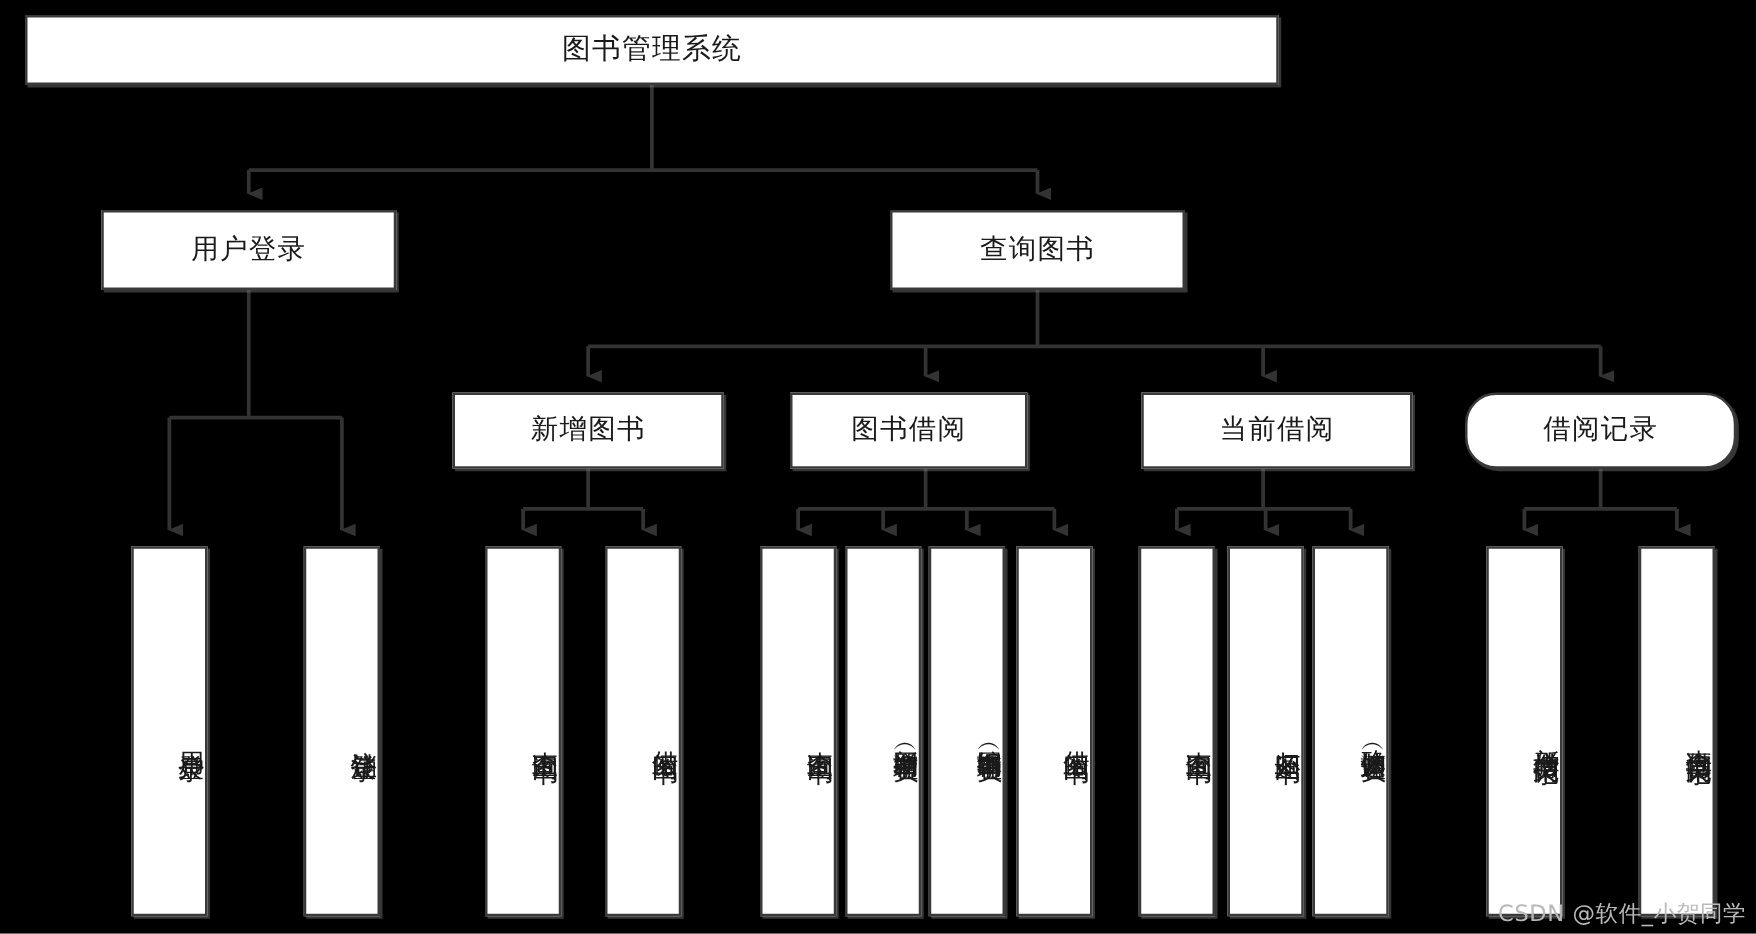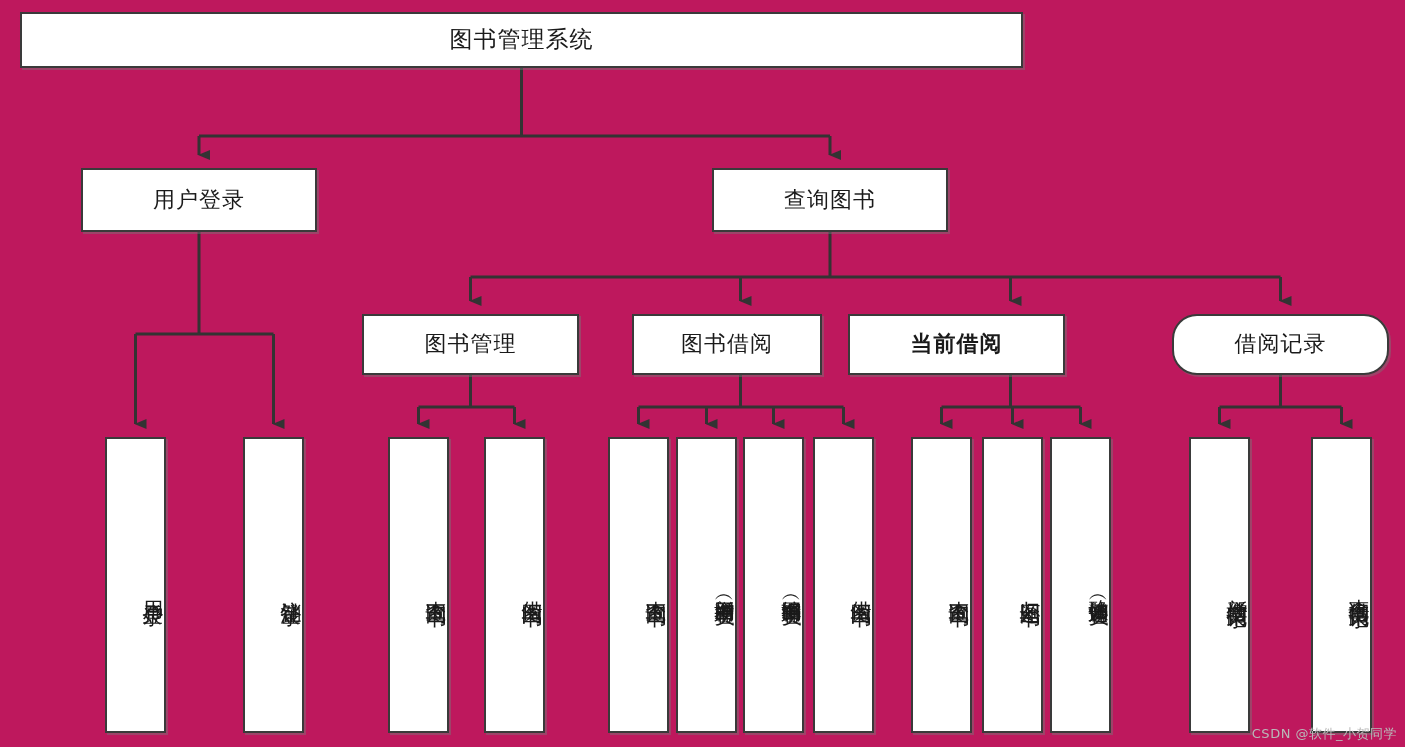--- a/index.html
+++ b/index.html
@@ -7,21 +7,21 @@
     padding: 0;
     background: #ffffff;
   }
   body {
     font-family: "DejaVu Sans", "Liberation Sans", sans-serif;
   }
   #stage {
     position: relative;
     width: 1405px;
     height: 747px;
-    background: #be185d;
+    background: #000000;
     overflow: hidden;
   }
   svg#wires {
     position: absolute;
     left: 0;
     top: 0;
     width: 1405px;
     height: 747px;
   }
   .node {
@@ -54,21 +54,21 @@
     line-height: 1.05;
   }
   .node.vert.tall {
     font-size: 20px;
     letter-spacing: 1px;
   }
   .watermark {
     position: absolute;
     right: 8px;
     bottom: 4px;
-    font-size: 13px;
+    font-size: 18px;
     color: #b9b9b9;
     white-space: nowrap;
     letter-spacing: 0.5px;
   }
 </style>
 </head>
 <body>
 
 <div id="stage">
 
@@ -112,23 +112,23 @@
         <path d="M1219.5,407 L1341.5,407"></path>
         <path d="M1219.5,407 L1219.5,424" marker-end="url(#arrow)"></path>
         <path d="M1341.5,407 L1341.5,424" marker-end="url(#arrow)"></path>
       </g>
   </svg>
 
   <div id="nodes">
       <div class="node horiz root" style="left: 20px; top: 12px; width: 1003px; height: 56px;">图书管理系统</div>
       <div class="node horiz" style="left: 81px; top: 168px; width: 236px; height: 64px;">用户登录</div>
       <div class="node horiz" style="left: 712px; top: 168px; width: 236px; height: 64px;">查询图书</div>
-      <div class="node horiz" style="left: 362px; top: 314px; width: 217px; height: 61px;">图书管理</div>
+      <div class="node horiz" style="left: 362px; top: 314px; width: 217px; height: 61px;">新增图书</div>
       <div class="node horiz" style="left: 632px; top: 314px; width: 190px; height: 61px;">图书借阅</div>
-      <div class="node horiz" style="left: 848px; top: 314px; width: 217px; height: 61px; font-weight: bold;">当前借阅</div>
+      <div class="node horiz" style="left: 913px; top: 314px; width: 217px; height: 61px;">当前借阅</div>
       <div class="node horiz" style="left: 1172px; top: 314px; width: 217px; height: 61px; border-radius: 25px;">借阅记录</div>
       <div class="node vert" style="left: 105px; top: 437px; width: 61px; height: 296px;">用户登录</div>
       <div class="node vert" style="left: 243px; top: 437px; width: 61px; height: 296px;">注销登录</div>
       <div class="node vert" style="left: 388px; top: 437px; width: 61px; height: 296px;">查询图书</div>
       <div class="node vert" style="left: 484px; top: 437px; width: 61px; height: 296px;">借阅图书</div>
       <div class="node vert" style="left: 608px; top: 437px; width: 61px; height: 296px;">查询图书</div>
       <div class="node vert tall" style="left: 676px; top: 437px; width: 61px; height: 296px;">新增图书（管理员）</div>
       <div class="node vert tall" style="left: 743px; top: 437px; width: 61px; height: 296px;">编辑图书（管理员）</div>
       <div class="node vert" style="left: 813px; top: 437px; width: 61px; height: 296px;">借阅图书</div>
       <div class="node vert" style="left: 911px; top: 437px; width: 61px; height: 296px;">查询图书</div>

